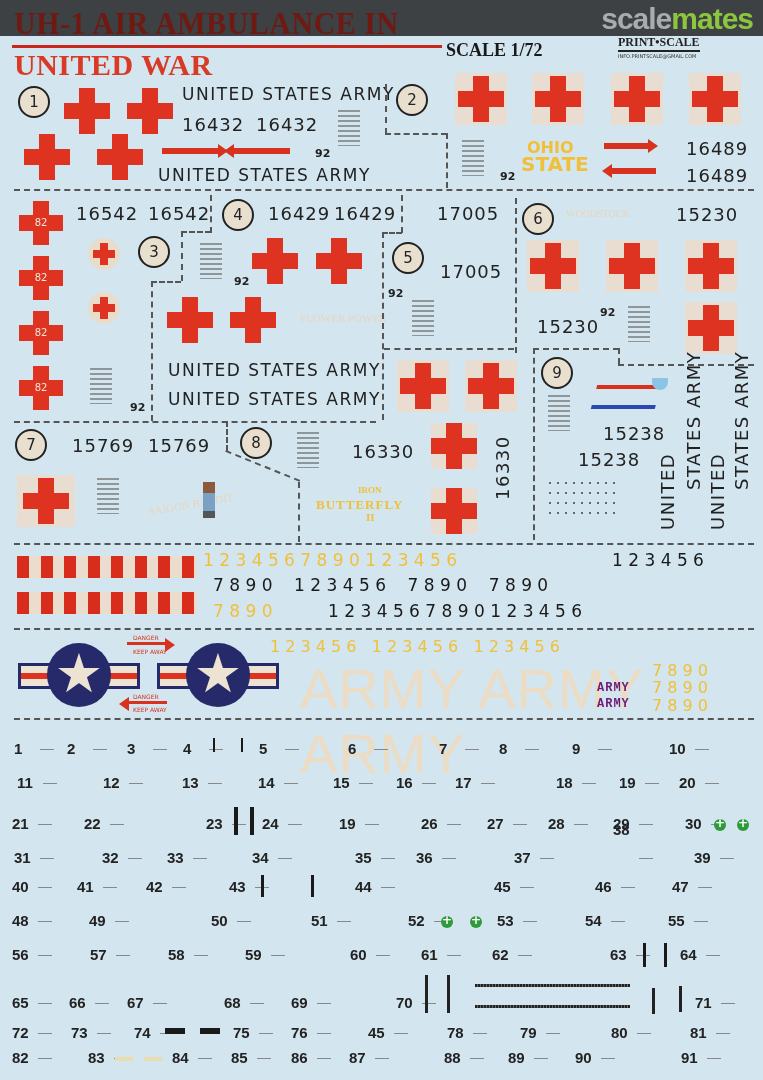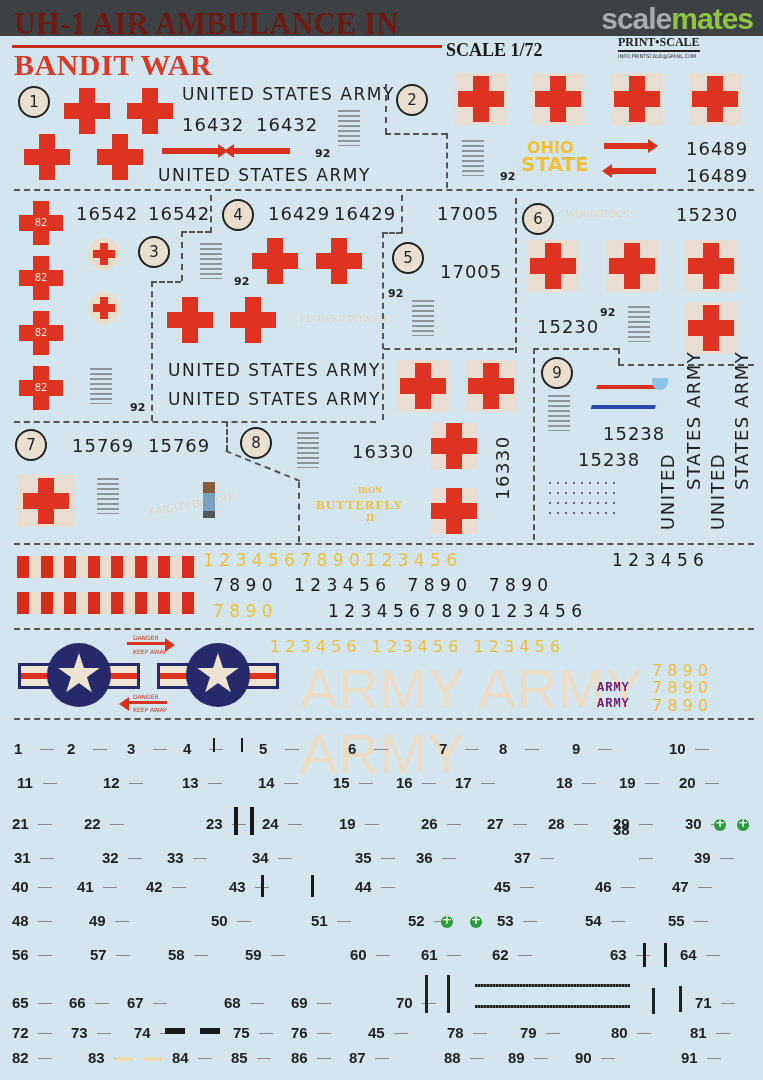--- a/index.html
+++ b/index.html
@@ -58,21 +58,21 @@
 .yellowtxt{position:absolute;font-family:"Liberation Serif",serif;font-weight:bold;color:#f0c03a}
 .faint{position:absolute;font-family:"Liberation Serif",serif;color:#e5d6bf;font-size:11px}
 </style>
 </head>
 <body>
 
 <div class="topbar"></div>
 <div class="sm"><span class="a">scale</span><span class="b">mates</span></div>
 <div class="title1">UH-1 AIR AMBULANCE IN</div>
 <div class="redline"></div>
-<div class="title2">BANDIT WAR</div>
+<div class="title2">UNITED WAR</div>
 <div class="scale">SCALE 1/72</div>
 <div class="ps">PRINT•SCALE</div>
 <div class="psmail">INFO.PRINTSCALE@GMAIL.COM</div>
 
 <div class="badge" style="left:18px;top:86px">1</div>
 <div class="cross" style="left:64px;top:88px"></div>
 <div class="cross" style="left:127px;top:88px"></div>
 <div class="cross" style="left:24px;top:134px"></div>
 <div class="cross" style="left:97px;top:134px"></div>
 <div class="usa" style="left:182px;top:84px">UNITED STATES ARMY</div>

